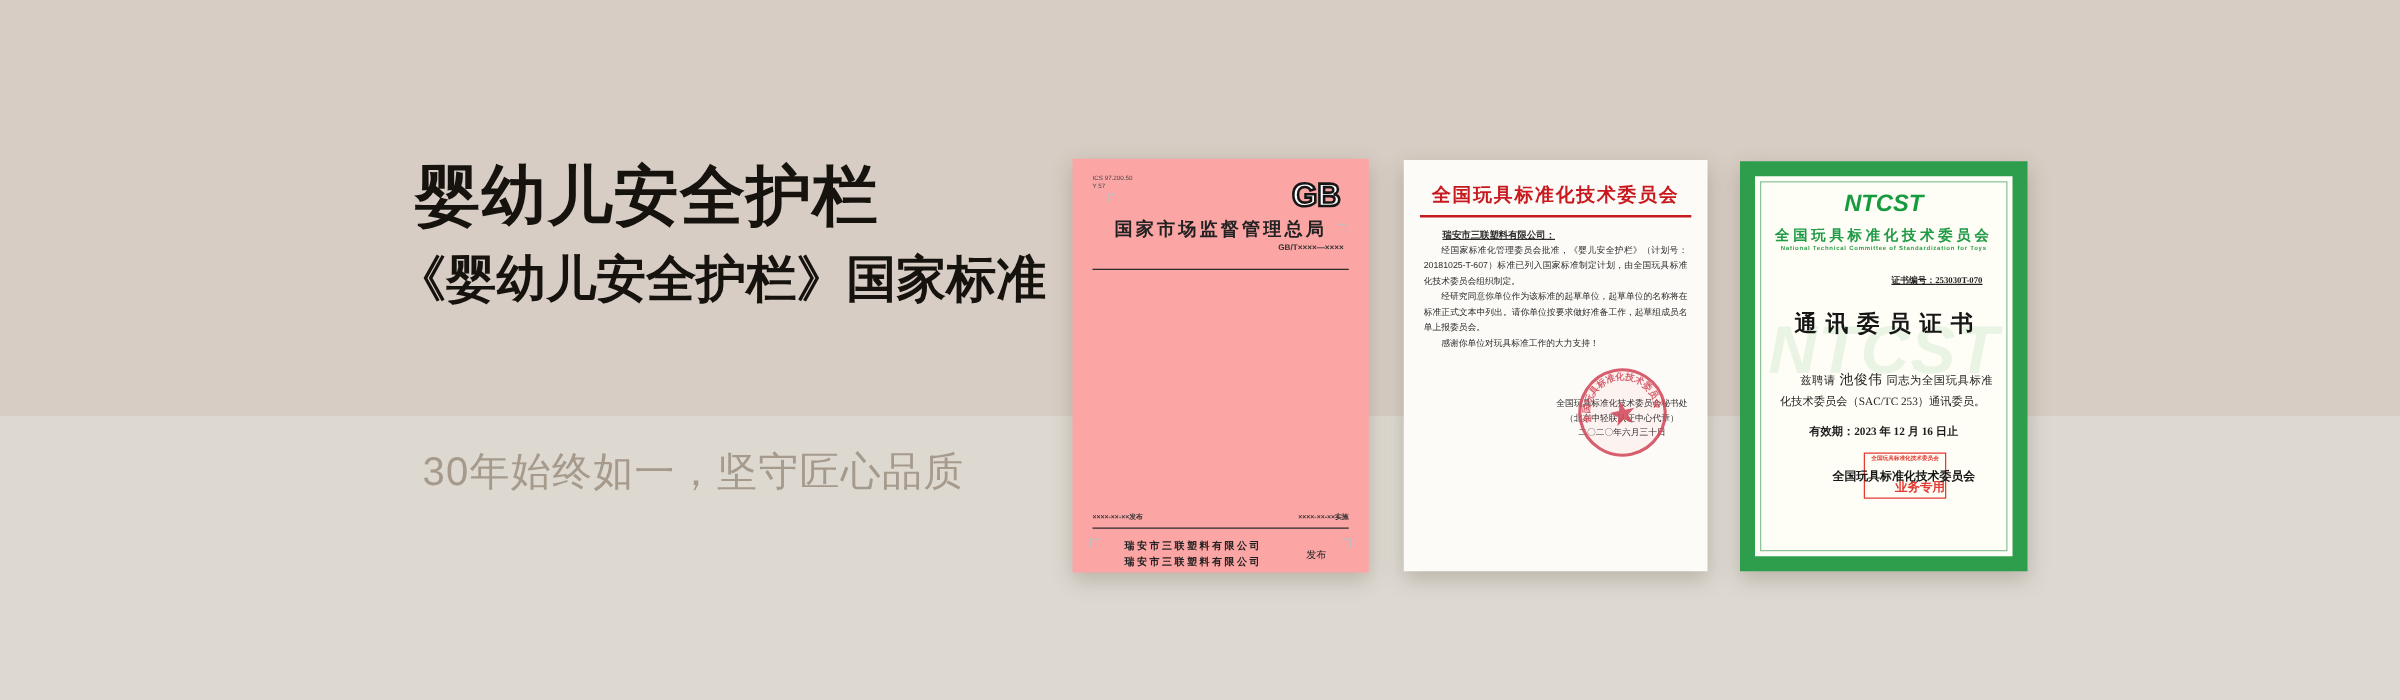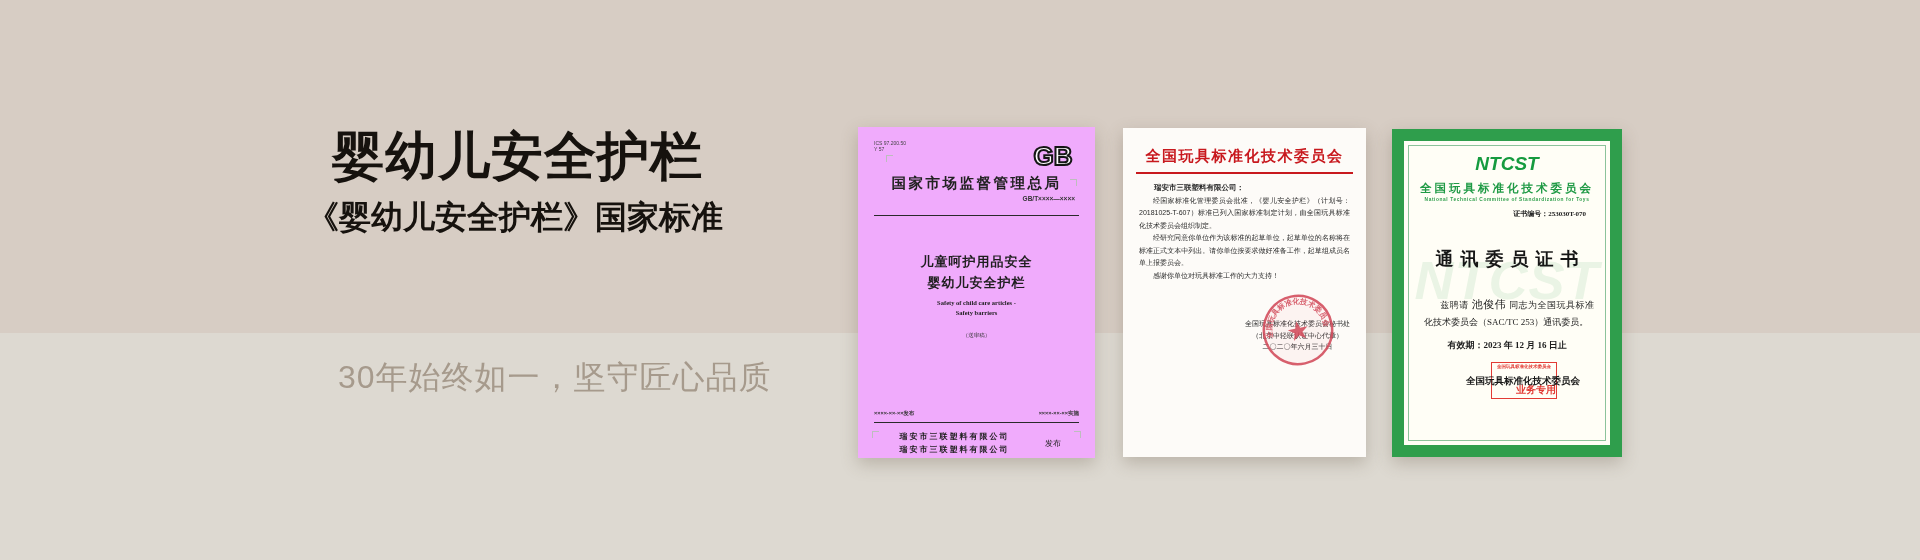--- a/index.html
+++ b/index.html
@@ -6,31 +6,31 @@
   .banner{
     position:relative;width:1920px;height:560px;overflow:hidden;
     font-family:"Liberation Sans",sans-serif;
   }
   .bg-top{position:absolute;left:0;top:0;width:1920px;height:333px;background:#d7cdc4;}
   .bg-bottom{position:absolute;left:0;top:333px;width:1920px;height:227px;background:#ddd9d1;}
 
   
   .hero-title{position:absolute;left:332px;top:122px;margin:0;font-size:52px;font-weight:900;
     color:#16120e;letter-spacing:1px;white-space:nowrap;}
-  .hero-subtitle{position:absolute;left:307px;top:196px;margin:0;font-size:32px;font-weight:900;
+  .hero-subtitle{position:absolute;left:317px;top:196px;margin:0;font-size:40px;font-weight:900;
     color:#16120e;letter-spacing:0;white-space:nowrap;}
   .hero-tagline{position:absolute;left:322px;top:340px;margin:16px;font-size:32px;font-weight:400;
     color:#a69a8c;letter-spacing:1px;white-space:nowrap;}
 
   
   .doc{position:absolute;box-shadow:0 6px 16px rgba(95,80,62,.28);}
   .doc, .doc *{box-sizing:border-box;}
 
   
-  .doc1{left:858px;top:127px;width:237px;height:331px;background:#f0abfc;color:#2b2b2b;}
+  .doc1{left:858px;top:127px;width:237px;height:331px;background:#fca5a5;color:#2b2b2b;}
   .d1-ics{position:absolute;left:16px;top:13px;font-size:5px;line-height:6px;color:#444;}
   .d1-ics span{display:block;}
   .d1-logo{position:absolute;right:16px;top:11px;width:52px;height:36px;}
   .d1-logo text{font-family:"Liberation Sans",sans-serif;font-weight:bold;}
   .d1-title{position:absolute;left:0;top:47px;width:100%;text-align:center;
     font-family:"Liberation Serif",serif;font-size:14.5px;font-weight:bold;letter-spacing:2.5px;
     color:#222;white-space:nowrap;}
   .d1-code{position:absolute;right:20px;top:68px;font-size:6.5px;font-weight:bold;color:#333;}
   .d1-rule{position:absolute;left:16px;right:16px;border-top:1.5px solid #2a2a2a;}
   .d1-rule.t{top:88px;}
@@ -52,43 +52,43 @@
   .cm-bl{left:14px;top:304px;border-left-width:1px;border-top-width:1px;}
   .cm-br{right:14px;top:304px;border-right-width:1px;border-top-width:1px;}
 
   
   .doc2{left:1123px;top:128px;width:243px;height:329px;background:#fdfbf8;color:#222;}
   .d2-title{position:absolute;left:0;top:19px;width:100%;text-align:center;
     font-size:15px;font-weight:bold;letter-spacing:1.5px;color:#c8191e;white-space:nowrap;}
   .d2-underline{position:absolute;left:13px;right:13px;top:44px;border-top:2px solid #c8191e;}
   .d2-body{position:absolute;left:16px;right:16px;top:54px;font-size:7px;line-height:12.5px;
     text-align:justify;color:#2a2a2a;}
-  .d2-recipient{font-size:7.5px;font-weight:600;margin:0 0 3px 0;}
+  .d2-recipient{font-size:7.5px;font-weight:600;text-decoration:underline;margin:0 0 3px 0;}
   .d2-body p{margin:0;text-indent:2em;}
   .d2-sign{position:absolute;right:16px;top:190px;text-align:center;font-size:7px;line-height:11.5px;color:#2a2a2a;}
   .d2-sign div{white-space:nowrap;}
   .d2-stamp{position:absolute;left:136px;top:163px;width:78px;height:78px;opacity:.88;
     transform:rotate(-12deg);}
   .d2-stamp text{font-family:"Liberation Sans",sans-serif;}
 
   
   .doc3{left:1392px;top:129px;width:230px;height:328px;background:#2f9e4c;padding:12px;}
   .cert-paper{position:relative;width:100%;height:100%;background:#fffef6;overflow:hidden;}
   .cert-paper::before{content:"";position:absolute;inset:4px;border:1px solid #8cc39b;pointer-events:none;}
   .c-watermark{position:absolute;left:0;top:108px;width:100%;text-align:center;
     font-size:54px;font-weight:900;font-style:italic;letter-spacing:1px;
     color:rgba(47,158,76,.10);pointer-events:none;}
   .c-logo{position:absolute;left:0;top:12px;width:100%;text-align:center;
     font-size:19px;font-weight:900;font-style:italic;letter-spacing:0;color:#169b3f;}
   .c-org{position:absolute;left:0;top:40px;width:100%;text-align:center;
     font-size:11.5px;font-weight:bold;letter-spacing:3px;color:#1f9a45;white-space:nowrap;}
   .c-org-en{position:absolute;left:0;top:56px;width:100%;text-align:center;
     font-size:4.8px;font-weight:bold;letter-spacing:.6px;color:#2f9e4c;white-space:nowrap;}
-  .c-no{position:absolute;right:24px;top:68px;font-size:7px;font-weight:bold;color:#222;
-    font-family:"Liberation Serif",serif;}
+  .c-no{position:absolute;right:24px;top:78px;font-size:7px;font-weight:bold;color:#222;
+    font-family:"Liberation Serif",serif;text-decoration:underline;}
   .c-title{position:absolute;left:0;top:106px;width:100%;text-align:center;
     font-size:18px;font-weight:900;letter-spacing:7px;color:#161616;
     font-family:Liberation Sans, sans-serif;white-space:nowrap;text-indent:7px;}
   .c-body{position:absolute;left:20px;right:16px;top:146px;font-size:9px;line-height:17px;
     text-align:justify;color:#1d1d1d;font-family:"Liberation Serif",serif;text-indent:1.8em;}
   .c-body .c-name{font-size:11px;font-weight:normal;margin:0 3px;}
   .c-validity{position:absolute;left:0;top:198px;width:100%;text-align:center;
     font-size:9px;font-weight:bold;color:#1d1d1d;font-family:"Liberation Serif",serif;}
   .c-footer-org{position:absolute;left:40px;right:8px;top:234px;text-align:center;
     font-size:9.5px;font-weight:bold;color:#161616;font-family:"Liberation Serif",serif;
@@ -115,27 +115,20 @@
     <div class="d1-ics">
       <span>ICS 97.200.50</span>
       <span>Y 57</span>
     </div>
     <svg class="d1-logo" viewBox="0 0 60 38" aria-hidden="true">
       <text x="30" y="29" text-anchor="middle" font-size="30" font-weight="bold" fill="#ffffff" stroke="#161616" stroke-width="2.4">GB</text>
     </svg>
     <div class="d1-title">国家市场监督管理总局</div>
     <div class="d1-code">GB/T××××—××××</div>
     <div class="d1-rule t"></div>
-    <div class="d1-subject">
-      <p class="d1-sub-cn">儿童呵护用品安全</p>
-      <p class="d1-sub-cn">婴幼儿安全护栏</p>
-      <p class="d1-sub-en first">Safety of child care articles -</p>
-      <p class="d1-sub-en">Safety barriers</p>
-      <p class="d1-draft">（送审稿）</p>
-    </div>
     <div class="d1-dates">
       <span>××××-××-××发布</span>
       <span>××××-××-××实施</span>
     </div>
     <div class="d1-rule b"></div>
     <div class="d1-issuer">
       <div class="d1-issuer-col">
         <div>瑞安市三联塑料有限公司</div>
         <div>瑞安市三联塑料有限公司</div>
       </div>

